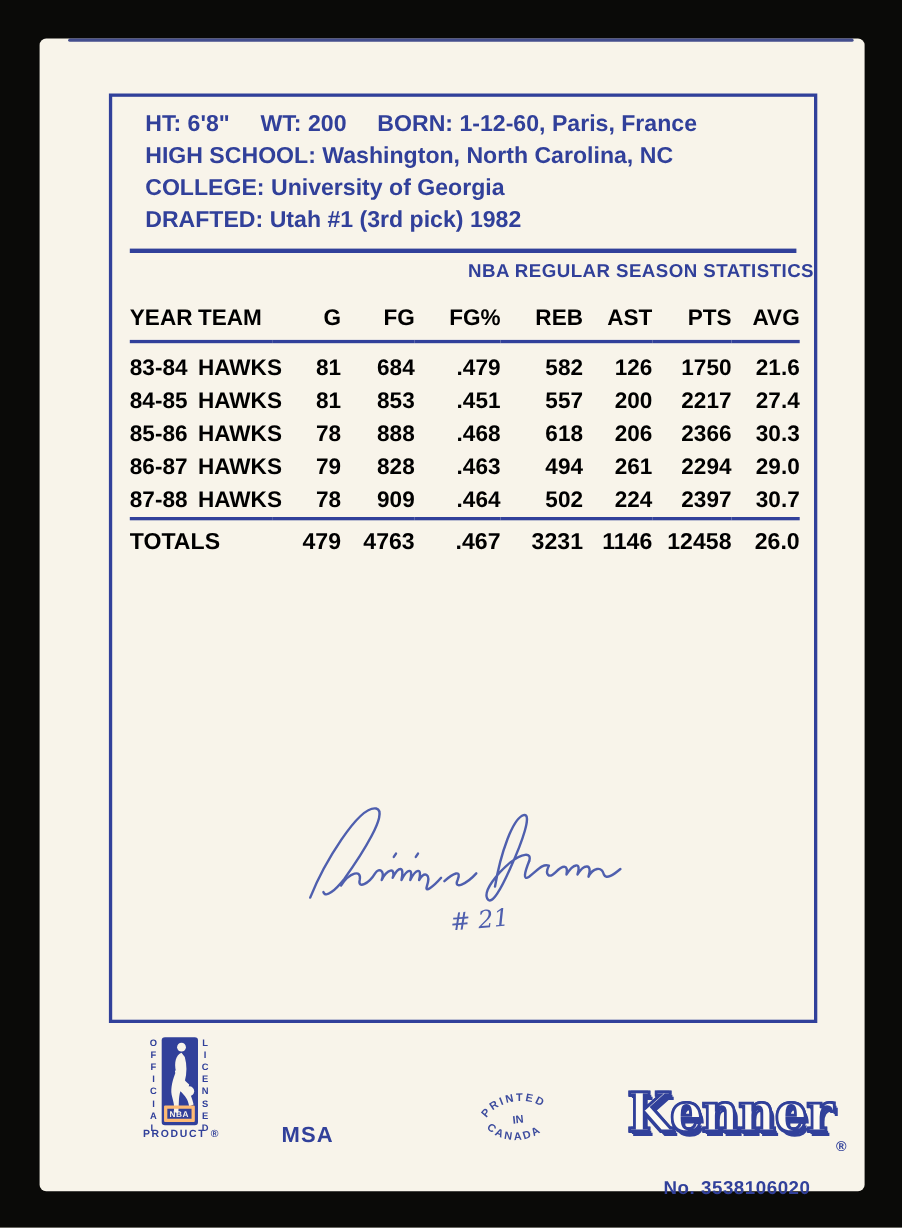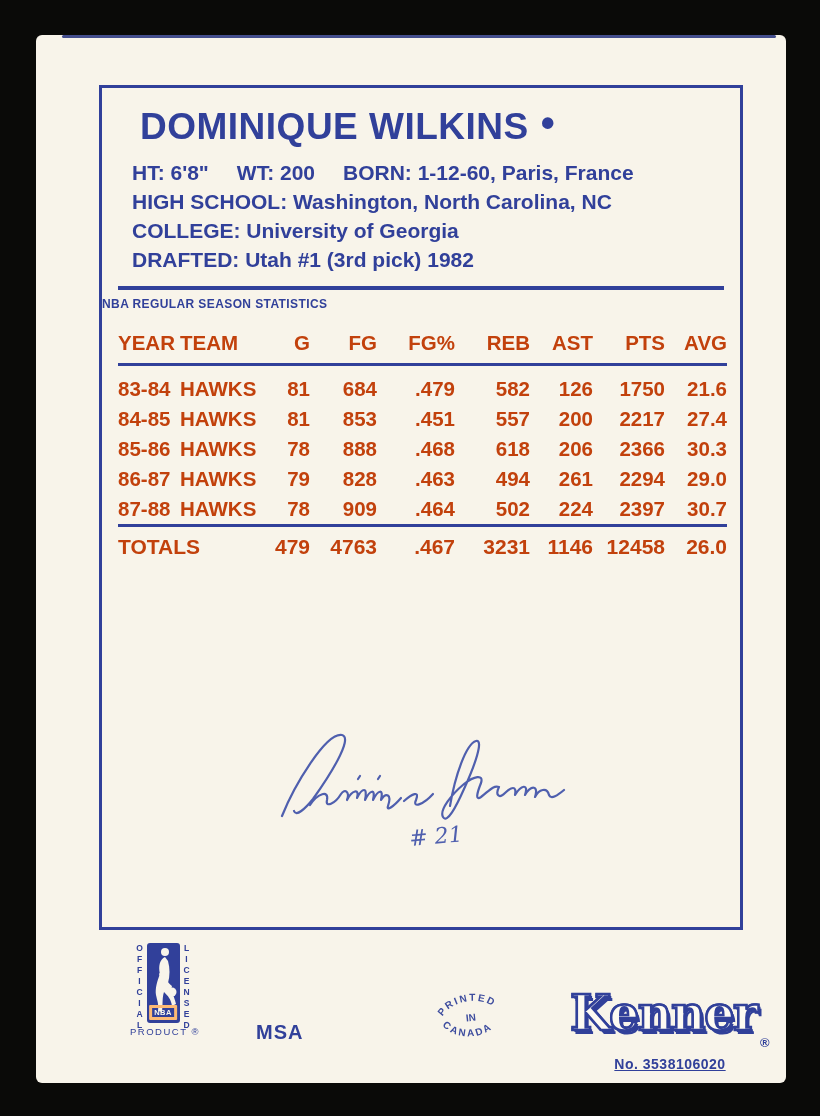--- a/index.html
+++ b/index.html
@@ -25,26 +25,26 @@
   .player-name{
     margin:13px 0 0 38px;font-size:37px;font-weight:bold;
     letter-spacing:.5px;white-space:nowrap;
   }
   .name-bullet{font-size:40px;margin-left:12px;vertical-align:2px;}
   .bio{margin:10px 0 0 30px;font-size:21px;font-weight:bold;line-height:29px;}
   .bio-inline span{margin-right:28px;}
   .bio-inline span:last-child{margin-right:0;}
   .rule1{margin:12px 16px 0 16px;height:4px;background:#31409a;}
   .stats-title{
-    text-align:left;font-size:12px;font-weight:bold;
+    text-align:right;font-size:17px;font-weight:bold;
     margin-top:7px;letter-spacing:.4px;
   }
   table.stats{
     margin:4px 0 0 16px;border-collapse:collapse;width:609px;
-    font-size:20.5px;font-weight:bold;color:#c2410c;table-layout:fixed;
+    font-size:20.5px;font-weight:bold;color:#000000;table-layout:fixed;
   }
   table.stats th{height:40px;vertical-align:bottom;padding:0 0 8px 0;text-align:right;border-bottom:3px solid #31409a;}
   table.stats th.al, table.stats td.al{text-align:left;}
   table.stats td{height:30px;padding:0;text-align:right;}
   table.stats tbody tr:first-child td{padding-top:8px;}
   table.stats tfoot td{border-top:3px solid #31409a;height:40px;vertical-align:middle;font-size:21px;margin-top:40px;}
   .signature{position:absolute;left:150px;top:628px;}
   .footer-item{position:absolute;color:#31409a;}
   
   .nba-logo{left:94px;top:908px;width:66px;text-align:center;}
@@ -56,43 +56,42 @@
   }
   .nba-rect{
     width:33px;height:80px;background:#31409a;border-radius:3px;
     position:relative;flex:0 0 auto;
   }
   .nba-label{
     position:absolute;bottom:3px;left:50%;transform:translateX(-50%);
     color:#f8f4ea;border:3px solid #fdba74;font-size:7.5px;font-weight:bold;
     padding:0 2px;letter-spacing:.5px;border-radius:1px;
   }
-  .nba-bottom{font-size:9.5px;font-weight:normal;letter-spacing:1.5px;margin-top:3px;white-space:nowrap;}
+  .nba-bottom{font-size:9.5px;font-weight:bold;letter-spacing:1.5px;margin-top:3px;white-space:nowrap;}
   .msa{left:220px;top:986px;font-size:20px;font-weight:bold;letter-spacing:1px;}
   .stamp{left:390px;top:950px;transform:rotate(-6deg);}
   .kenner-block{left:524px;top:950px;width:220px;text-align:center;}
   .kenner{
     font-family:"DejaVu Serif",serif;font-weight:bold;font-size:47px;
     color:#fdfaf2;letter-spacing:-1px;display:inline-block;
     -webkit-text-stroke:2.5px #31409a;
     text-shadow:3px 4px 0 #31409a,-1px -1px 0 #31409a,1px -1px 0 #31409a,-1px 1px 0 #31409a,2px 2px 0 #31409a;
     transform:scaleY(1.04);
   }
   .kenner-reg{font-size:13px;font-weight:bold;vertical-align:-18px;margin-left:3px;-webkit-text-stroke:0;color:#31409a;}
-  .product-number{font-size:14px;font-weight:bold;margin-top:6px;letter-spacing:.5px;text-decoration:underline;}
+  .product-number{font-size:17px;font-weight:bold;margin-top:21px;letter-spacing:.5px;}
 </style>
 </head>
 <body>
 
 <div class="card">
   <div class="card-top-edge"></div>
 
   <div class="panel">
 
-    <div class="player-name"><span>DOMINIQUE WILKINS</span><span class="name-bullet">•</span></div>
 
     <div class="bio">
       <div class="bio-inline">
         <span>HT: 6'8"</span><span>WT: 200</span><span>BORN: 1-12-60, Paris, France</span>
       </div>
       <div>HIGH SCHOOL: Washington, North Carolina, NC</div>
       <div>COLLEGE: University of Georgia</div>
       <div>DRAFTED: Utah #1 (3rd pick) 1982</div>
     </div>
 

